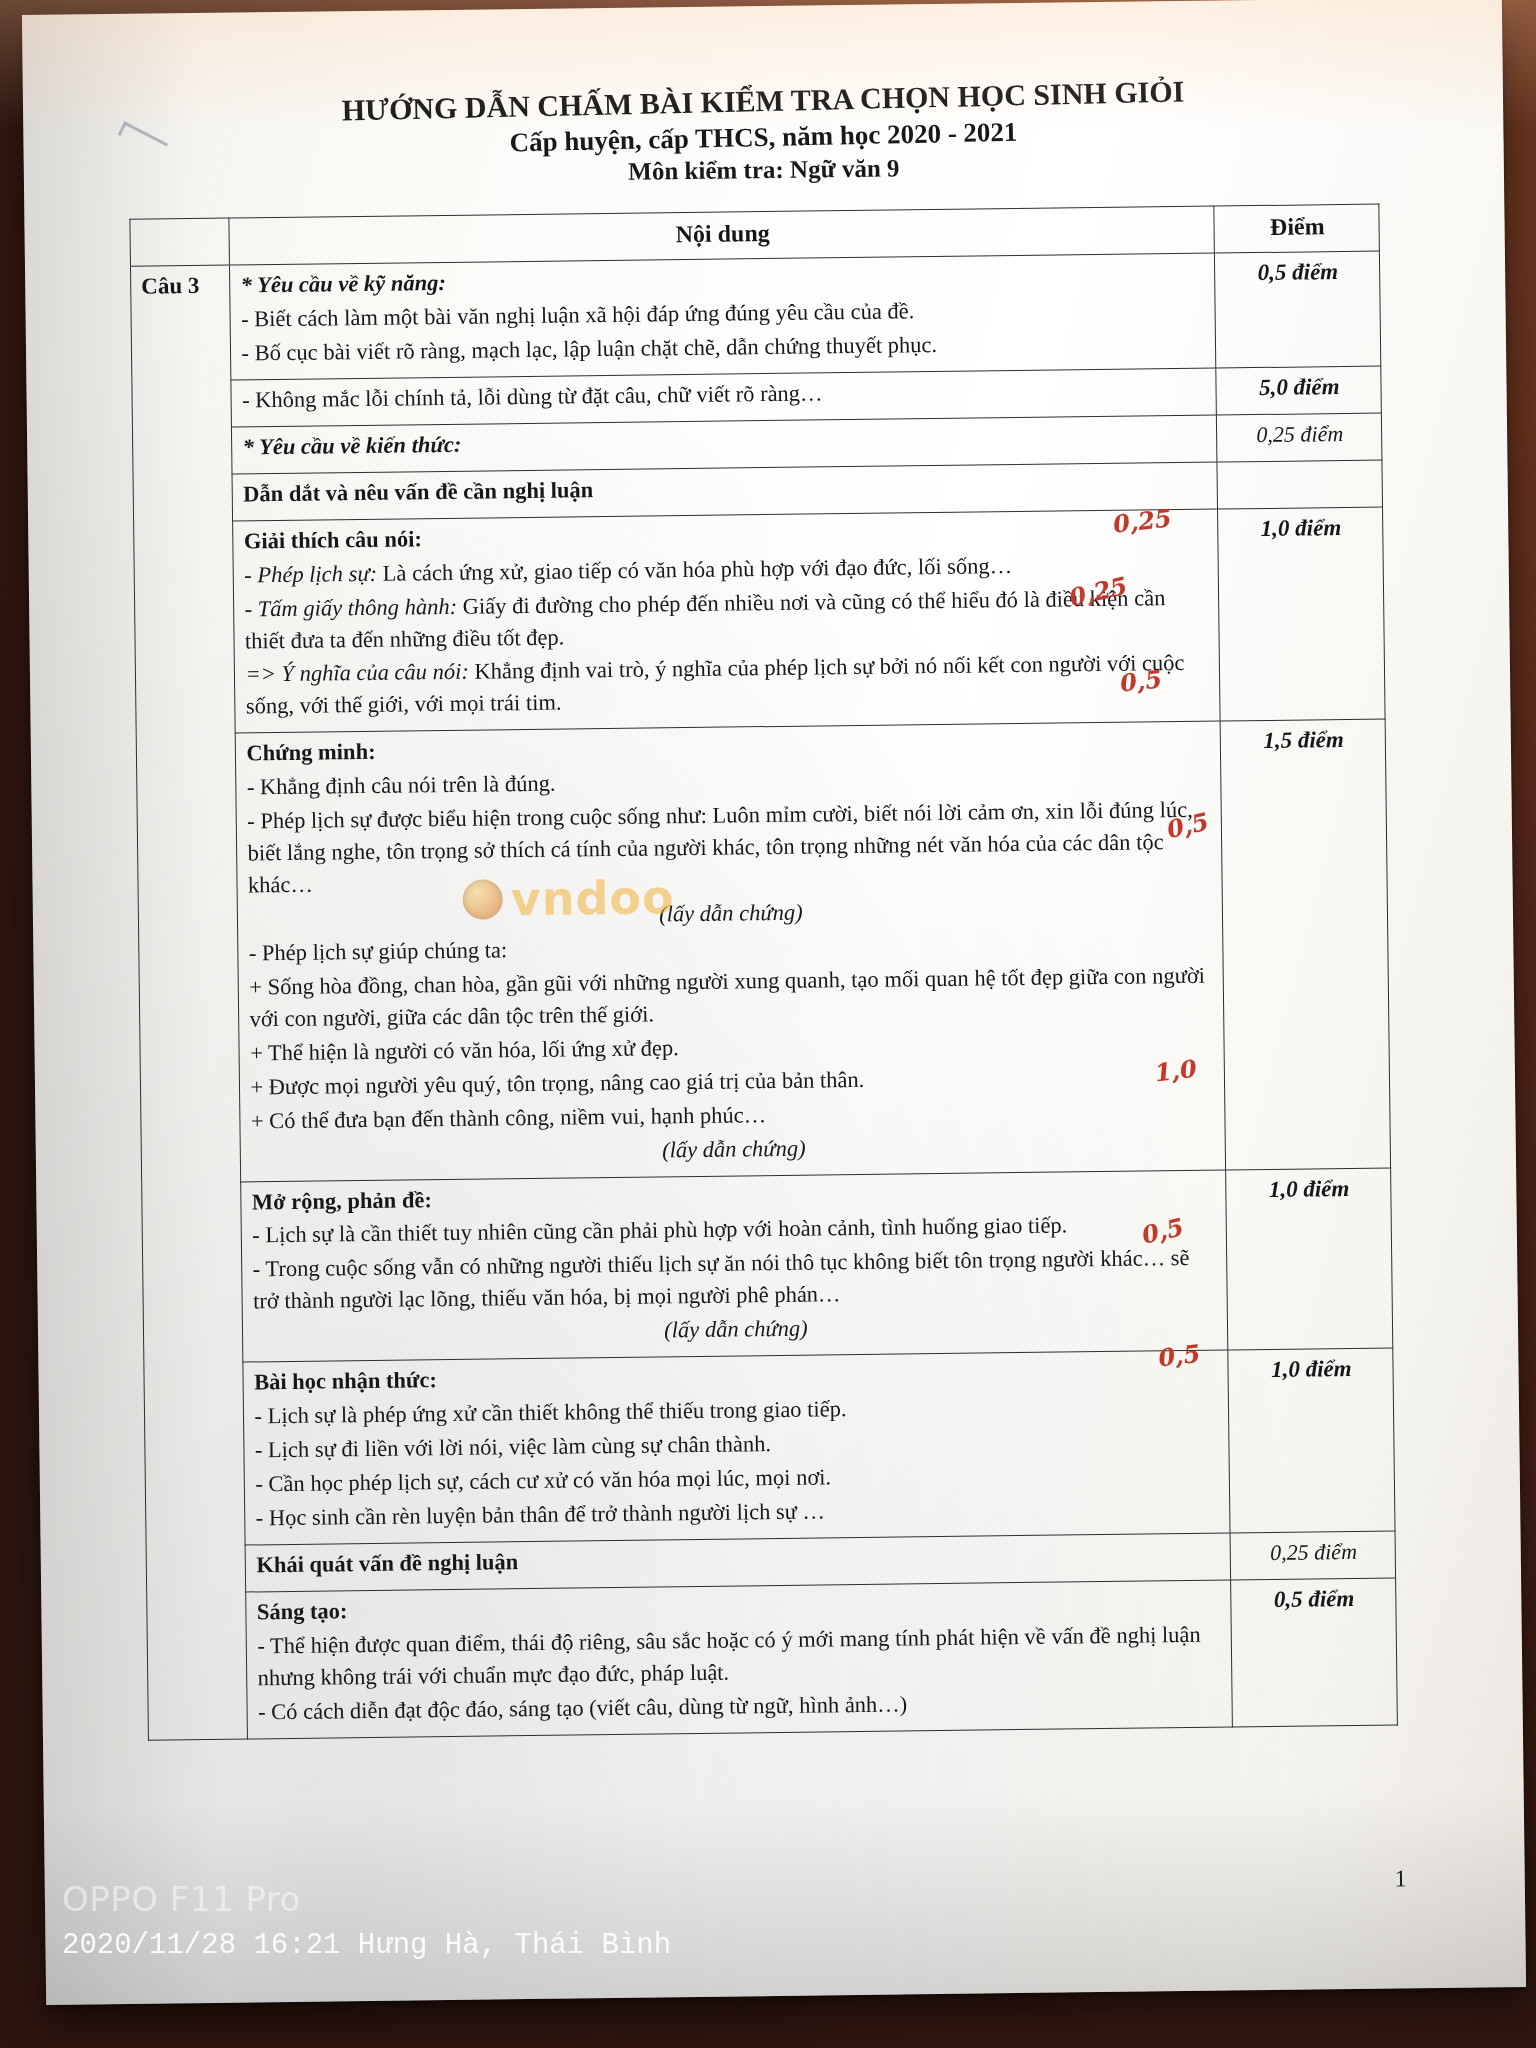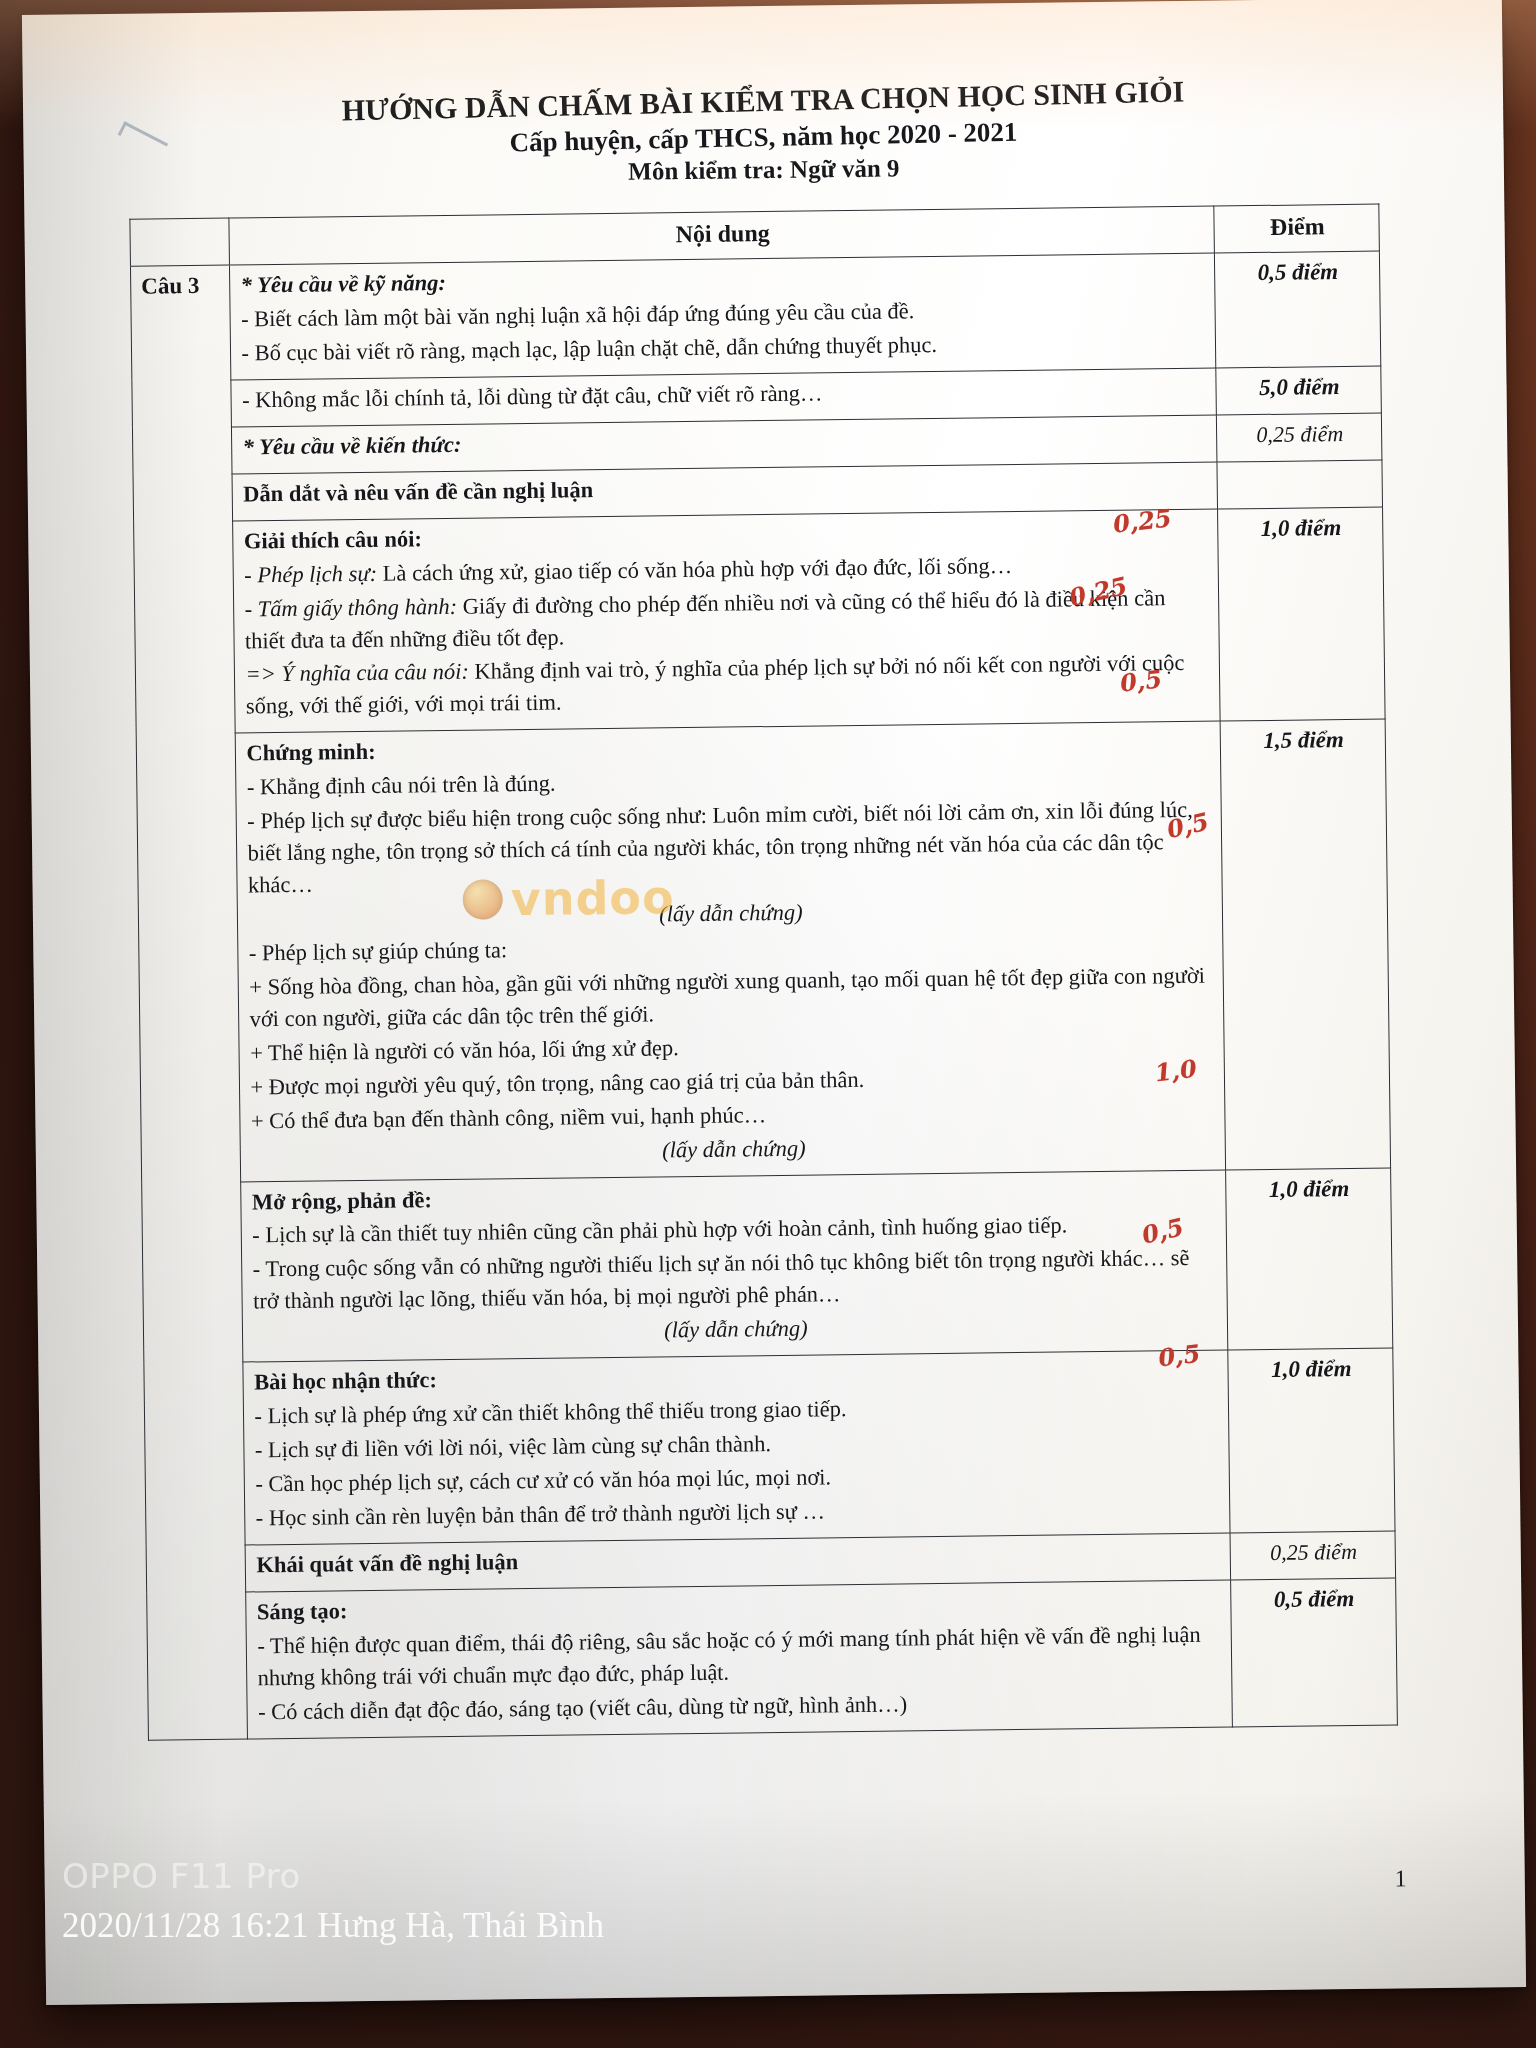--- a/index.html
+++ b/index.html
@@ -93,23 +93,23 @@
   #wm .ball{
     width:40px;height:40px;border-radius:50%;
     background:radial-gradient(circle at 35% 30%,#f6d27a,#e0852c 70%);
     box-shadow:inset 0 0 6px rgba(120,60,0,.5);
   }
   
   #pageno{
     position:absolute;right:118px;bottom:96px;font-size:24px;color:#1b1c1f;
   }
   
-  #stamp{position:absolute;left:62px;bottom:102px;color:#fff;opacity:.92;margin-top:32px;}
+  #stamp{position:absolute;left:62px;bottom:86px;color:#fff;opacity:.92;margin-top:32px;}
   #stamp .m{font-family:"DejaVu Sans", sans-serif;font-size:34px;opacity:.55;letter-spacing:.5px;}
-  #stamp .d{font-family:Liberation Serif, serif;font-size:35px;margin-top:10px;}
+  #stamp .d{font-family:Liberation Mono, monospace;font-size:29px;margin-top:10px;}
 </style>
 </head>
 <body>
 
 <div id="desk">
   <div id="sheet">
 
     <div id="staple"></div>
 
     <div class="hdr-pos1" style="font-weight:bold;font-size:30px;color:#16181b;">

